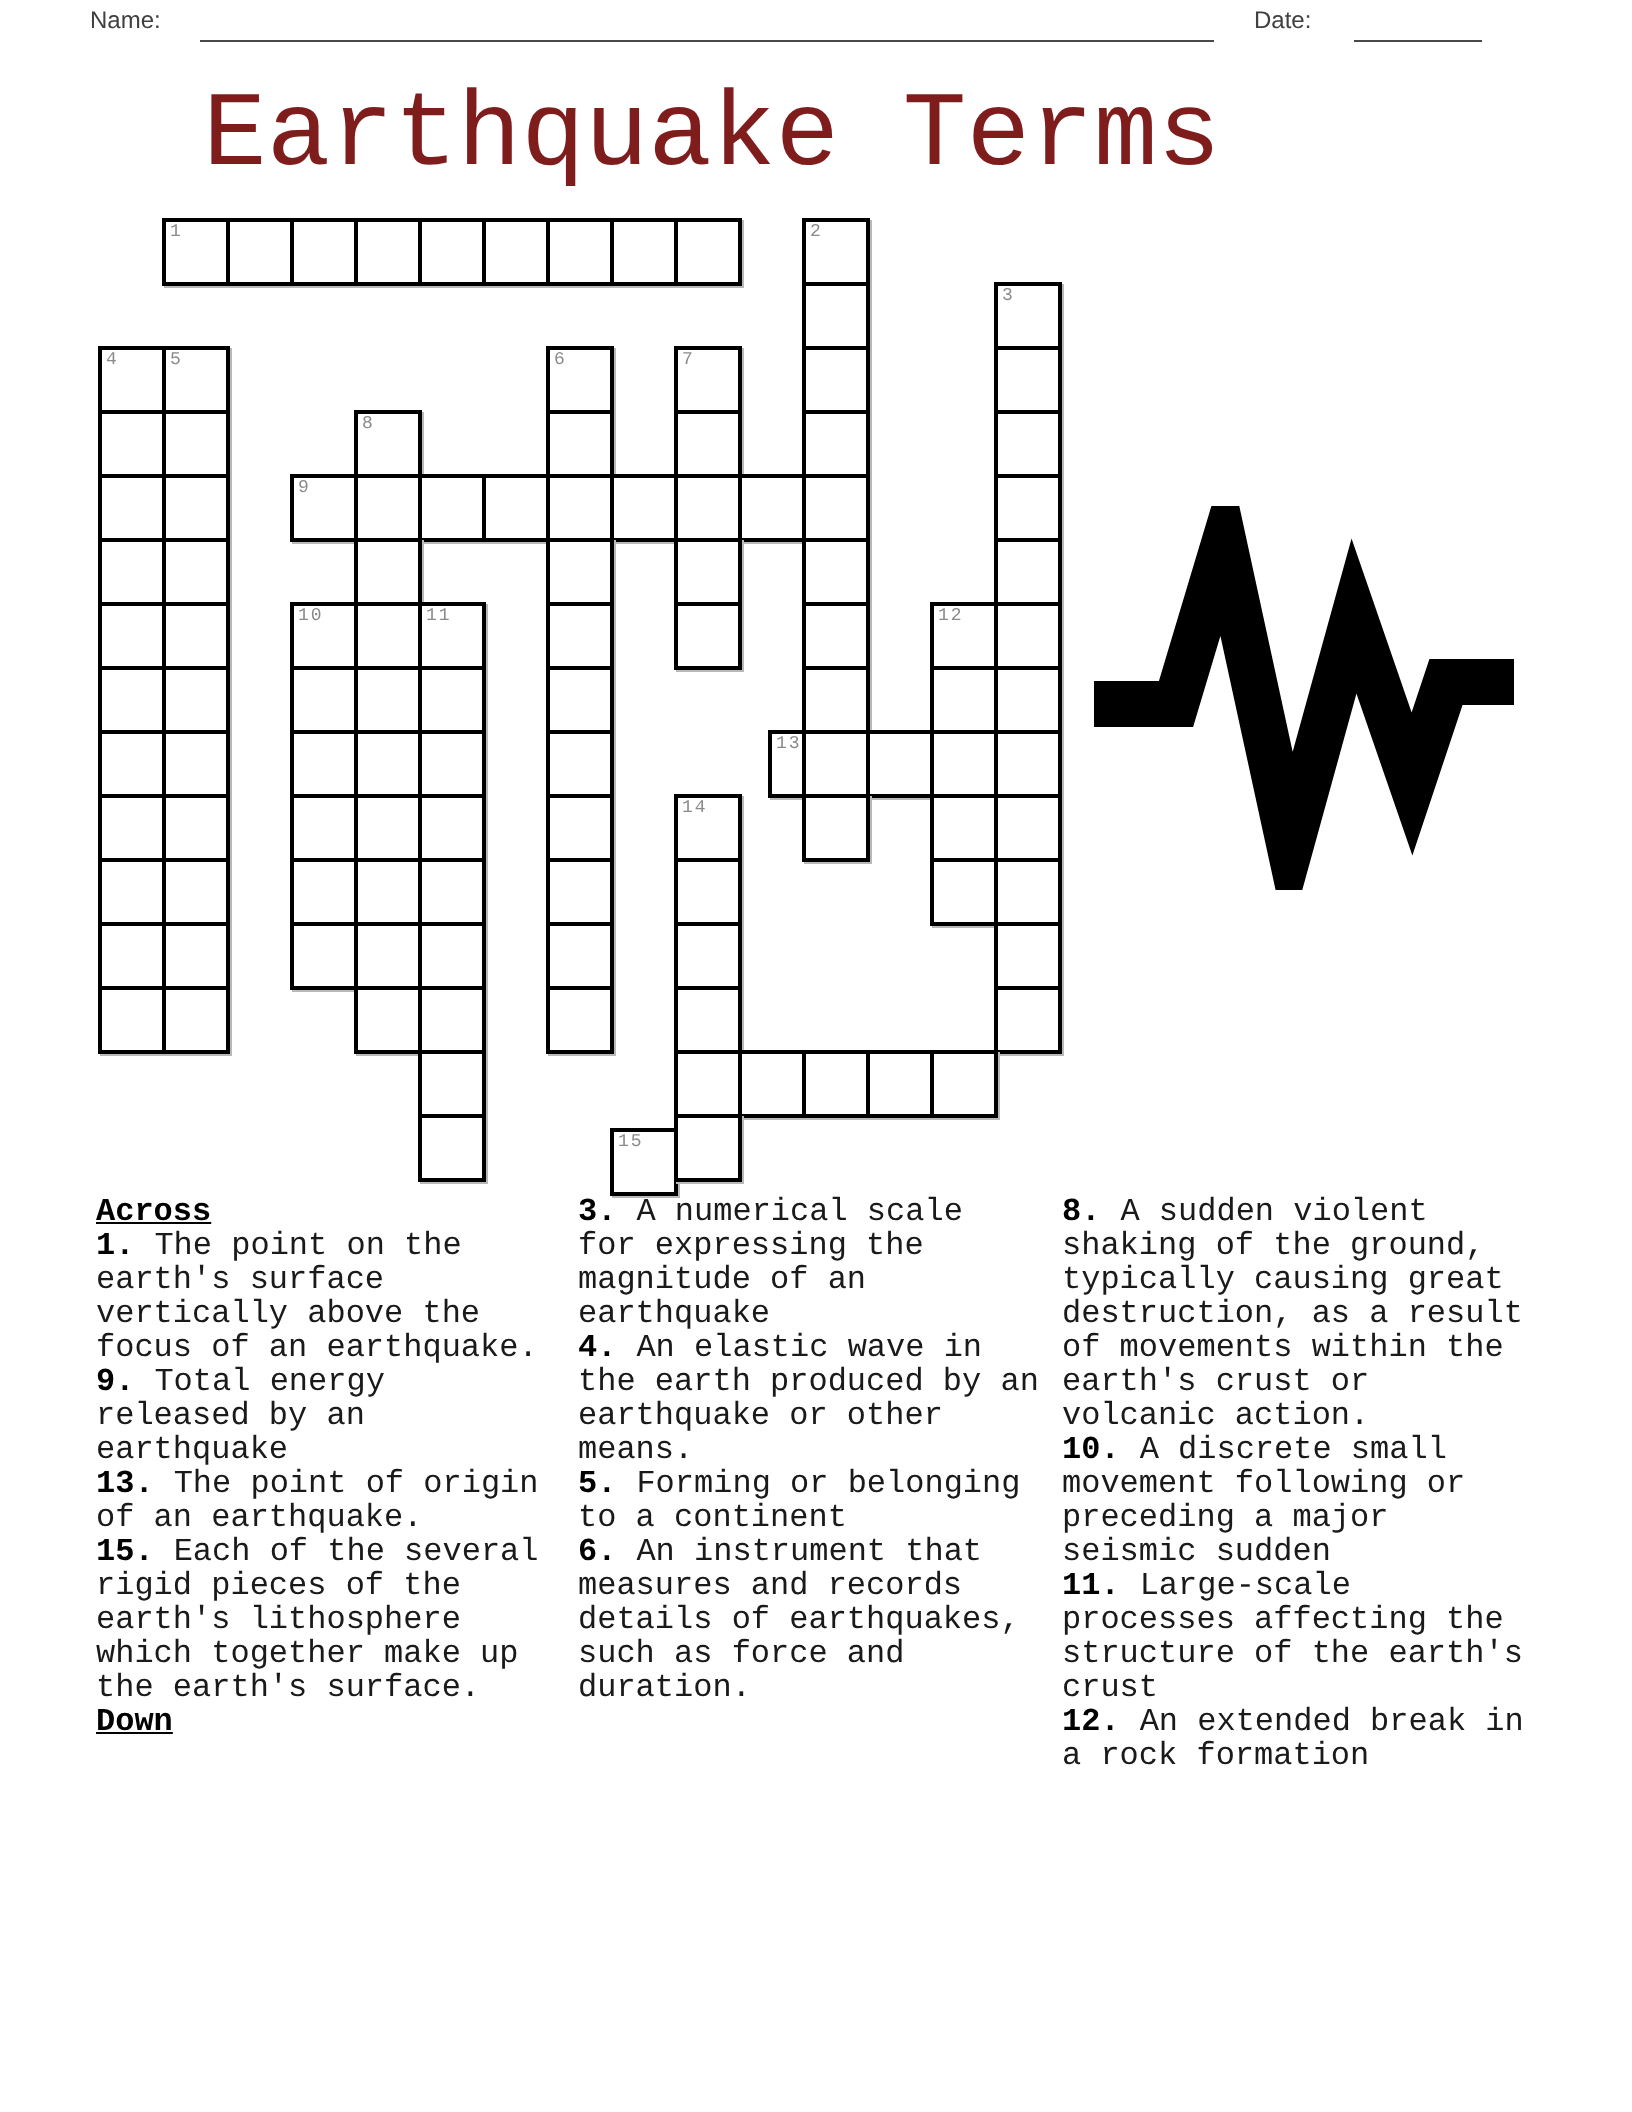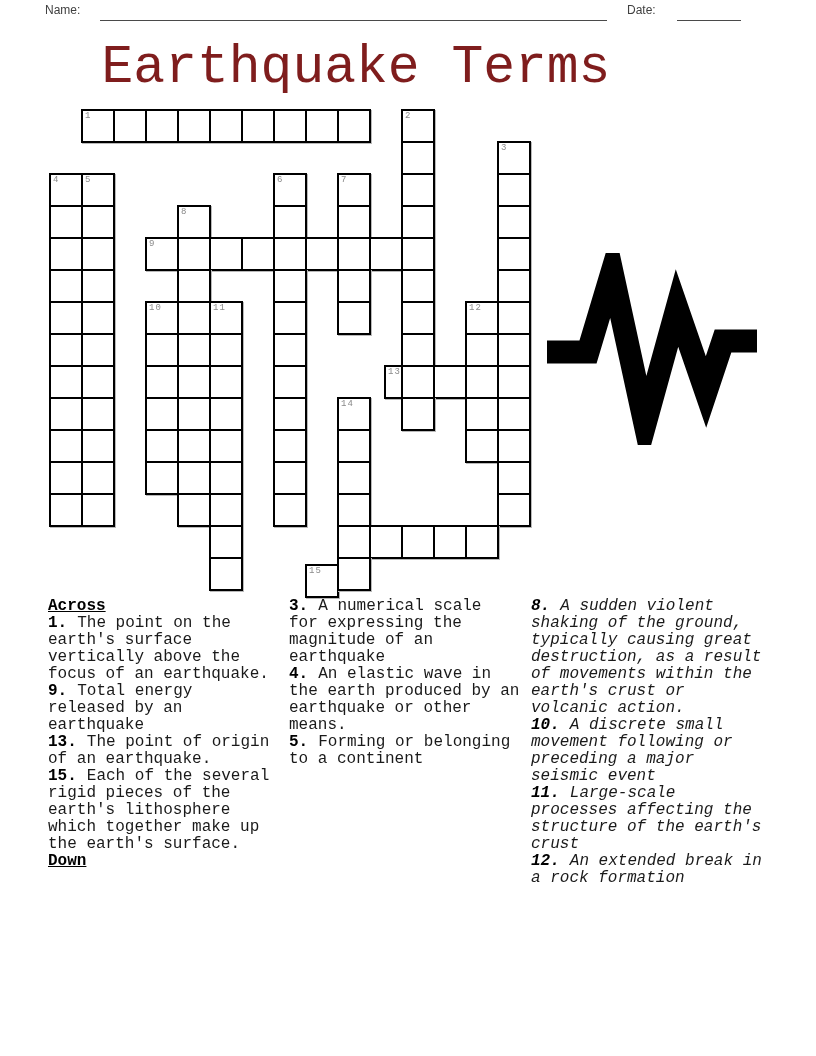--- a/index.html
+++ b/index.html
@@ -25,21 +25,21 @@
 
   
   .seismo{position:absolute;left:540px;top:253px;width:230px;height:192px;}
 
   
   .clue-col{position:absolute;top:598px;
             font-family:"Liberation Mono","DejaVu Sans Mono",monospace;
             font-size:16px;line-height:17px;color:#1a1a1a;}
   .col-1{left:48px;width:244px;}
   .col-2{left:289px;width:246px;}
-  .col-3{left:531px;width:242px;font-style:italic;}
+  .col-3{left:531px;width:242px;}
   .clue-header{font-weight:bold;text-decoration:underline;color:#000;}
   .clue{margin:0;}
   .clue-num{font-weight:bold;color:#000;margin-right:10px;}
   .clue-text{white-space:pre-line;}
 </style>
 </head>
 <body>
 
 <span class="hdr-label" style="left:45px;top:3px">Name:</span>
 <div class="hdr-line" style="left:100px;top:20px;width:507px"></div>
@@ -224,32 +224,37 @@
     <div class="clue"><span class="clue-num">3.</span><span class="clue-text">A numerical scale
 for expressing the
 magnitude of an
 earthquake</span></div>
     <div class="clue"><span class="clue-num">4.</span><span class="clue-text">An elastic wave in
 the earth produced by an
 earthquake or other
 means.</span></div>
     <div class="clue"><span class="clue-num">5.</span><span class="clue-text">Forming or belonging
 to a continent</span></div>
+    <div class="clue"><span class="clue-num">6.</span><span class="clue-text">An instrument that
+measures and records
+details of earthquakes,
+such as force and
+duration.</span></div>
   </div>
 <div class="clue-col col-3" id="cluecol2">
     <div class="clue"><span class="clue-num">8.</span><span class="clue-text">A sudden violent
 shaking of the ground,
 typically causing great
 destruction, as a result
 of movements within the
 earth's crust or
 volcanic action.</span></div>
     <div class="clue"><span class="clue-num">10.</span><span class="clue-text">A discrete small
 movement following or
 preceding a major
-seismic event</span></div>
+seismic sudden</span></div>
     <div class="clue"><span class="clue-num">11.</span><span class="clue-text">Large-scale
 processes affecting the
 structure of the earth's
 crust</span></div>
     <div class="clue"><span class="clue-num">12.</span><span class="clue-text">An extended break in
 a rock formation</span></div>
   </div>
 
 </body></html>

